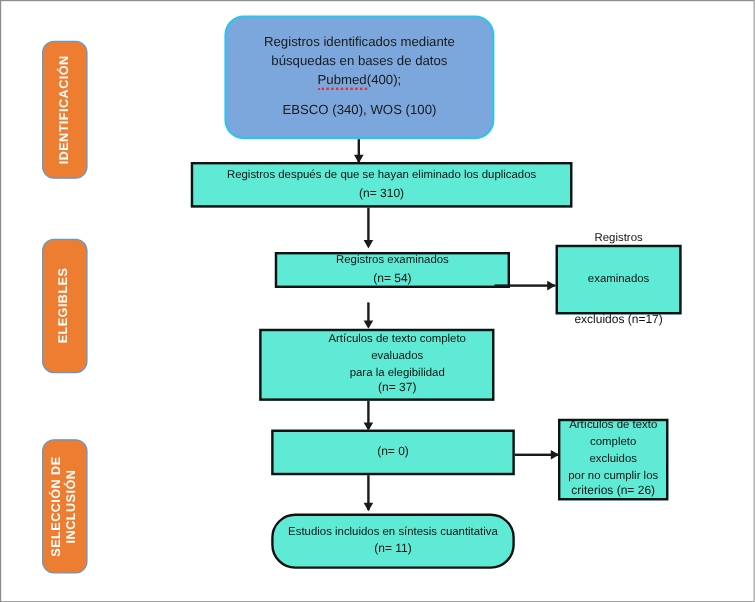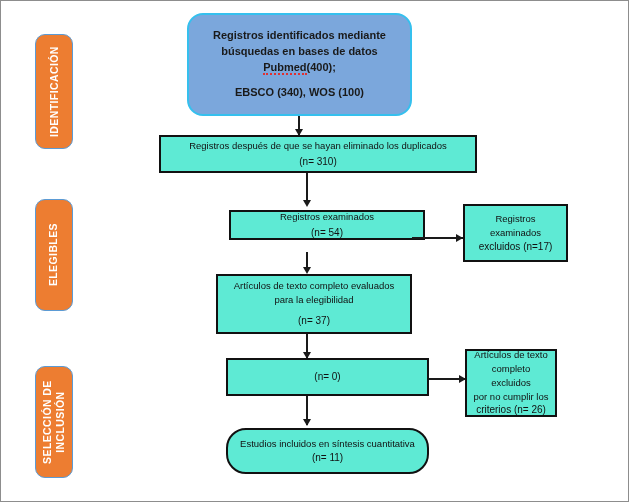--- a/index.html
+++ b/index.html
@@ -43,21 +43,21 @@
     background:#7BA7DC;
     border:2px solid #35C0EE;
     border-radius:16px;
     box-sizing:border-box;
     display:flex;
     flex-direction:column;
     align-items:center;
     justify-content:center;
     text-align:center;
     color:#1a1a1a;
-    font-weight:bold;
+    font-weight:normal;
     font-size:11px;
     line-height:1.45;
     padding:10px 10px;
   }
   .bluebox .gap{height:9px;}
   .spell{
     border-bottom:2px dotted #e03030;
     padding-bottom:0px;
     text-align:right;
   }
@@ -155,30 +155,30 @@
 
   <div class="pbox" style="left:228px;top:209px;width:196px;height:30px;">
     <div>Registros examinados</div>
     <div class="spacer"></div>
     <div class="n">(n= 54)</div>
   </div>
 
   <div class="hline" style="left:411px;top:236px;width:51px;"></div>
   <div class="harrow" style="left:455px;top:232.5px;"></div>
 
-  <div class="pbox tight" style="left:462px;top:203px;width:105px;height:58px;">
+  <div class="pbox tight" style="left:462px;top:203px;width:105px;height:58px;gap:20px;">
     <div>Registros</div>
     <div>examinados</div>
     <div class="n">excluidos (n=17)</div>
   </div>
 
   <div class="vline" style="left:305px;top:251px;height:20px;"></div>
   <div class="varrow" style="left:301.5px;top:266px;"></div>
 
-  <div class="pbox tight" style="left:215px;top:273px;width:196px;height:60px;">
+  <div class="pbox tight" style="left:215px;top:273px;width:196px;height:60px;padding-left:40px;">
     <div>Artículos de texto completo evaluados</div>
     <div>para la elegibilidad</div>
     <div class="spacer"></div>
     <div class="n">(n= 37)</div>
   </div>
 
   <div class="vline" style="left:305px;top:333px;height:24px;"></div>
   <div class="varrow" style="left:301.5px;top:351px;"></div>
 
   <div class="pbox tight" style="left:225px;top:357px;width:203px;height:38px;">

